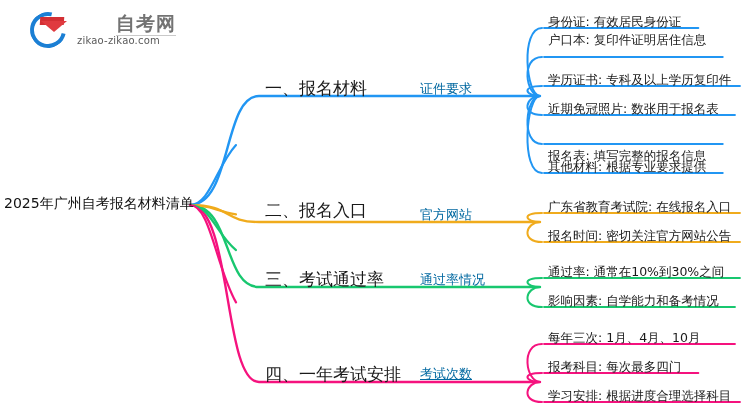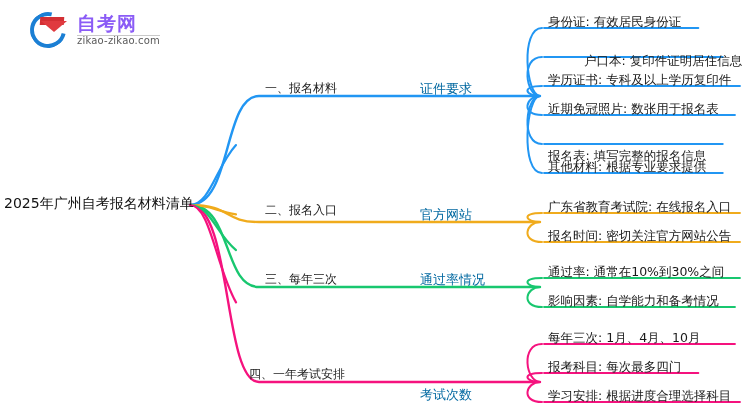--- a/index.html
+++ b/index.html
@@ -70,24 +70,25 @@
   }
   .logo-text {
     display: flex;
     flex-direction: column;
     justify-content: center;
     line-height: 1;
   }
   .logo-cn {
     font-size: 19px;
     font-weight: bold;
-    color: #8b5cf6;
+    color: #737373;
     letter-spacing: 1px;
     padding-bottom: 2px;
     border-bottom: 1px solid #c9c9c9;
+    margin-left: 39px;
   }
   .logo-en {
     font-size: 10px;
     color: #5a5a5a;
     letter-spacing: 0.2px;
     padding-top: 0;
   }
 
   
   .node {
@@ -98,21 +99,21 @@
     line-height: 15px;
   }
   .node-root {
     font-size: 14px;
     font-weight: normal;
     color: #111;
     left: 4px;
     top: 196px;
   }
   .node-l1 {
-    font-size: 12px;
+    font-size: 17px;
     color: #1a1a1a;
   }
   .node-l2 {
     font-size: 13px;
     color: #0369a1;
   }
   .node-leaf {
     font-size: 12.5px;
     color: #1a1a1a;
   }
@@ -168,31 +169,31 @@
     <div class="logo-text">
       <div class="logo-cn">自考网</div>
       <div class="logo-en">zikao-zikao.com</div>
     </div>
   </div>
 
   <div class="node node-root">2025年广州自考报名材料清单</div>
 
   <div class="node node-l1" id="b0" style="left: 265px; top: 81px;">一、报名材料</div>
   <div class="node node-l1" id="b1" style="left: 265px; top: 203px;">二、报名入口</div>
-  <div class="node node-l1" id="b2" style="left: 265px; top: 272px;">三、每年三次</div>
-  <div class="node node-l1" id="b3" style="left: 249px; top: 367px;">四、一年考试安排</div>
+  <div class="node node-l1" id="b2" style="left: 265px; top: 272px;">三、考试通过率</div>
+  <div class="node node-l1" id="b3" style="left: 265px; top: 367px;">四、一年考试安排</div>
 
   <div class="node node-l2" id="s0" style="left: 420px; top: 81px;">证件要求</div>
   <div class="node node-l2" id="s1" style="left: 420px; top: 207px;">官方网站</div>
   <div class="node node-l2" id="s2" style="left: 420px; top: 272px;">通过率情况</div>
-  <div class="node node-l2" id="s3" style="left: 420px; top: 387px;">考试次数</div>
+  <div class="node node-l2" id="s3" style="left: 420px; top: 366px; text-decoration: underline;">考试次数</div>
 
   <div id="leaf-layer">
       <div class="node node-leaf" style="left: 548px; top: 14px;">身份证: 有效居民身份证</div>
-      <div class="node node-leaf" style="left: 548px; top: 53px; margin-left: 36px;">户口本: 复印件证明居住信息</div>
+      <div class="node node-leaf" style="left: 548px; top: 32px;">户口本: 复印件证明居住信息</div>
       <div class="node node-leaf" style="left: 548px; top: 72px; text-align: center;">学历证书: 专科及以上学历复印件</div>
       <div class="node node-leaf" style="left: 548px; top: 101px;">近期免冠照片: 数张用于报名表</div>
       <div class="node node-leaf" style="left: 548px; top: 148px;">报名表: 填写完整的报名信息</div>
       <div class="node node-leaf" style="left: 548px; top: 159px;">其他材料: 根据专业要求提供</div>
       <div class="node node-leaf" style="left: 548px; top: 199px;">广东省教育考试院: 在线报名入口</div>
       <div class="node node-leaf" style="left: 548px; top: 228px;">报名时间: 密切关注官方网站公告</div>
       <div class="node node-leaf" style="left: 548px; top: 264px;">通过率: 通常在10%到30%之间</div>
       <div class="node node-leaf" style="left: 548px; top: 293px;">影响因素: 自学能力和备考情况</div>
       <div class="node node-leaf" style="left: 548px; top: 330px;">每年三次: 1月、4月、10月</div>
       <div class="node node-leaf" style="left: 548px; top: 359px;">报考科目: 每次最多四门</div>

